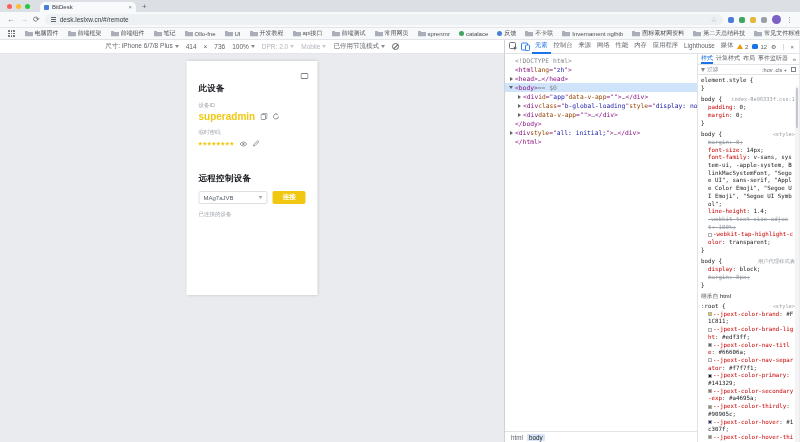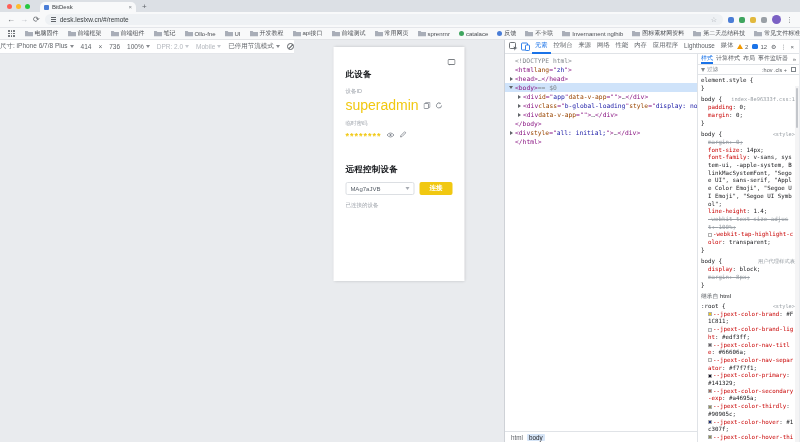--- a/index.html
+++ b/index.html
@@ -32,36 +32,36 @@
   .kebab { color:#5f6368; font-size:7px; }
 
   .bookmarks { height:12px; background:#f8f9fa; border-bottom:1px solid #e1e3e6; display:flex; align-items:center; gap:9px; padding:0 8px; font-size:6px; color:#4a4d52; white-space:nowrap; overflow:hidden; flex-shrink:0; }
   .apps-grid { display:inline-grid; grid-template-columns:repeat(3,1.5px); grid-gap:1px; margin-right:1px; }
   .apps-grid i { width:1.5px; height:1.5px; background:#5f6368; border-radius:50%; }
   .bm-item { display:flex; align-items:center; gap:2px; flex-shrink:0; }
   .bm-dot { width:5px; height:5px; border-radius:50%; display:inline-block; }
 
   
   .main-row { flex:1; display:flex; min-height:0; }
-  .page-col { width:505px; display:flex; flex-direction:row; border-right:1px solid #cfd2d7; background:#e9ebee; }
+  .page-col { width:505px; display:flex; flex-direction:column; border-right:1px solid #cfd2d7; background:#e9ebee; }
   .device-toolbar { height:14px; background:#ffffff; border-bottom:1px solid #e4e6ea; display:flex; align-items:center; justify-content:center; gap:7px; font-size:6.5px; color:#5f6368; flex-shrink:0; }
   .db-item { display:flex; align-items:center; gap:2px; }
   .db-item.dim { color:#b3b7bd; }
   .caret { width:0; height:0; border-left:2.5px solid transparent; border-right:2.5px solid transparent; border-top:3px solid currentColor; display:inline-block; opacity:.75; }
   .no-throttle-icon { width:7px; height:7px; border:1px solid #5f6368; border-radius:50%; position:relative; }
   .no-throttle-icon::after { content:""; position:absolute; left:0; top:2.2px; width:6px; height:1px; background:#5f6368; transform:rotate(-45deg); }
 
   .viewport { flex:1; position:relative; background:#e9ebee; }
   .device { position:absolute; left:50%; transform:translateX(-50%); top:7px; width:131px; height:234px; background:#fff; box-shadow:0 0 3px rgba(0,0,0,.18); }
   .card-inner { padding:6px 12px 0 12px; position:relative; height:100%; }
   .msg-icon { position:absolute; top:5px; right:9px; }
   .app-h { font-size:8.5px; font-weight:bold; color:#1b1d21; letter-spacing:.3px; }
   .app-label { font-size:5.5px; color:#9ea3ab; margin-top:7px; }
   .id-row { display:flex; align-items:center; gap:5px; margin-top:2px; }
-  .brand-text { font-size:14px; font-weight:normal; }
+  .brand-text { font-size:10px; font-weight:bold; }
   .pw-text { font-size:9px; font-weight:bold; letter-spacing:1px; line-height:.8; padding-top:4px; }
   .mini-ic { flex-shrink:0; display:flex; }
   .remote-sec { margin-top:24px; }
   .connect-row { display:flex; gap:5px; margin-top:6px; align-items:center; }
   .select { width:72px; height:13px; border:1px solid #dcdfe3; border-radius:2px; display:flex; align-items:center; justify-content:space-between; padding:0 4px; font-size:6px; color:#586069; }
   .select .caret { border-top-color:#8a8f98; }
   .connect-btn { width:34px; height:13px; border-radius:2px; display:flex; align-items:center; justify-content:center; font-size:6.5px; font-weight:bold; }
   .connected-link { font-size:5.5px; color:#9ea3ab; margin-top:7px; }
 
   

